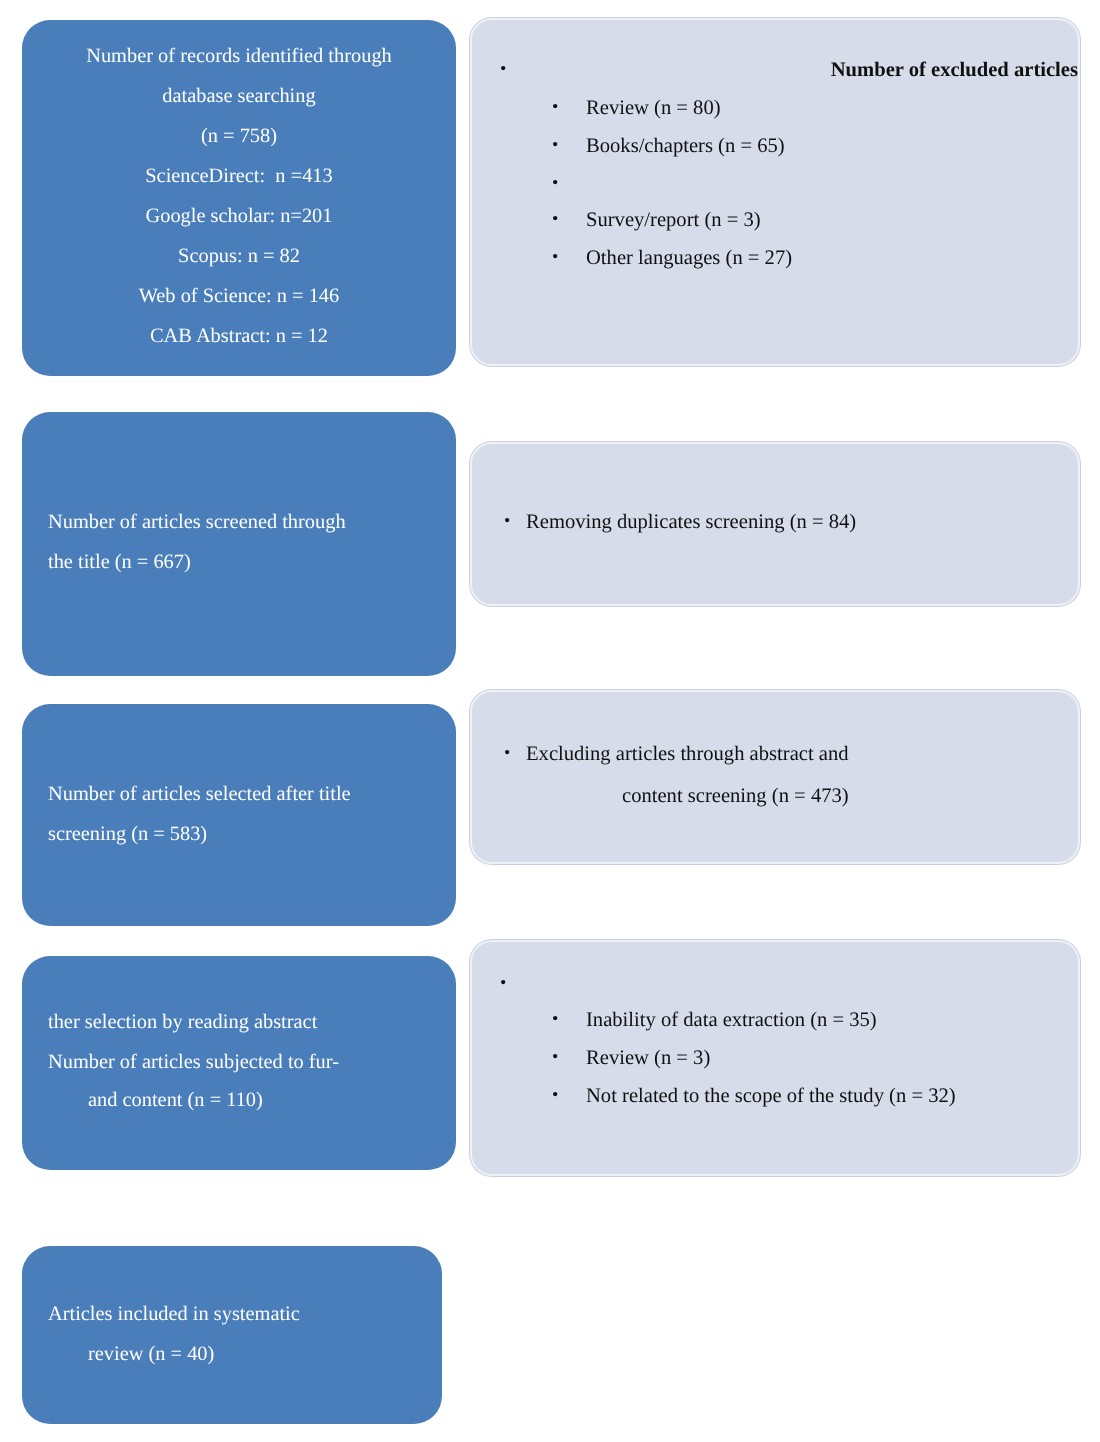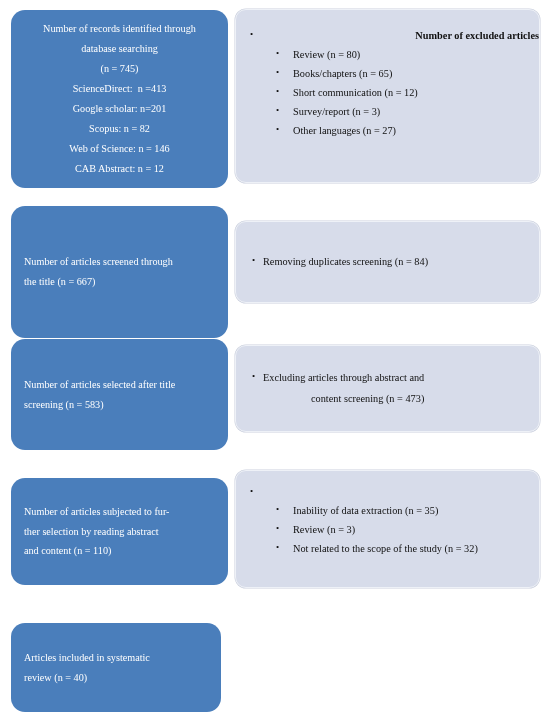--- a/index.html
+++ b/index.html
@@ -42,20 +42,21 @@
   }
   .blue-box.centered .line {
     text-align: center;
   }
   .blue-box.justified .line {
     text-align: justify;
     text-align-last: left;
   }
   .blue-box.justified .line.last {
     text-align: center;
+    margin-left: 20px;
   }
 
   
   .grey-box {
     position: absolute;
     background: #d7dcea;
     border: 1px solid #eef1f7;
     border-radius: 11px;
     box-sizing: border-box;
     color: #101010;
@@ -129,21 +130,21 @@
   }
 </style>
 </head>
 <body>
 
 <div class="diagram">
 
   <div class="blue-box centered" style="left:11px; top:10px; width:217px; height:178px;">
     <div class="line">Number of records identified through</div>
     <div class="line">database searching</div>
-    <div class="line">(n = 745)</div>
+    <div class="line">(n = 758)</div>
     <div class="line">ScienceDirect:  n =413</div>
     <div class="line">Google scholar: n=201</div>
     <div class="line">Scopus: n = 82</div>
     <div class="line">Web of Science: n = 146</div>
     <div class="line">CAB Abstract: n = 12</div>
   </div>
 
   <div class="grey-box" style="left:235px; top:9px; width:305px; height:174px; justify-content:flex-start; padding-top:16px;">
     <div class="bul-row lvl0">
       <span class="dot">•</span>
@@ -152,21 +153,20 @@
     <div class="bul-row lvl1">
       <span class="dot">•</span>
       <span class="txt">Review (n = 80)</span>
     </div>
     <div class="bul-row lvl1">
       <span class="dot">•</span>
       <span class="txt">Books/chapters (n = 65)</span>
     </div>
     <div class="bul-row lvl1">
       <span class="dot">•</span>
-      <span class="txt">Short communication (n = 12)</span>
     </div>
     <div class="bul-row lvl1">
       <span class="dot">•</span>
       <span class="txt">Survey/report (n = 3)</span>
     </div>
     <div class="bul-row lvl1">
       <span class="dot">•</span>
       <span class="txt">Other languages (n = 27)</span>
     </div>
   </div>
@@ -176,38 +176,38 @@
     <div class="line">the title (n = 667)</div>
   </div>
 
   <div class="grey-box" style="left:235px; top:221px; width:305px; height:82px;">
     <div class="simple">
       <span class="dot">•</span>
       <span class="txt">Removing duplicates screening (n = 84)</span>
     </div>
   </div>
 
-  <div class="blue-box" style="left:11px; top:339px; width:217px; height:111px;">
+  <div class="blue-box" style="left:11px; top:352px; width:217px; height:111px;">
     <div class="line">Number of articles selected after title</div>
     <div class="line">screening (n = 583)</div>
   </div>
 
   <div class="grey-box" style="left:235px; top:345px; width:305px; height:87px;">
     <div class="simple">
       <span class="dot">•</span>
       <span class="txt">
         <span>Excluding articles through abstract and</span>
         <span class="l2">content screening (n = 473)</span>
       </span>
     </div>
   </div>
 
   <div class="blue-box justified" style="left:11px; top:478px; width:217px; height:107px;">
+    <div class="line">ther selection by reading abstract</div>
     <div class="line">Number of articles subjected to fur-</div>
-    <div class="line">ther selection by reading abstract</div>
     <div class="line last">and content (n = 110)</div>
   </div>
 
   <div class="grey-box" style="left:235px; top:470px; width:305px; height:118px; justify-content:flex-start; padding-top:12px;">
     <div class="bul-row lvl0 normal">
       <span class="dot">•</span>
     </div>
     <div class="bul-row lvl1">
       <span class="dot">•</span>
       <span class="txt">Inability of data extraction (n = 35)</span>

